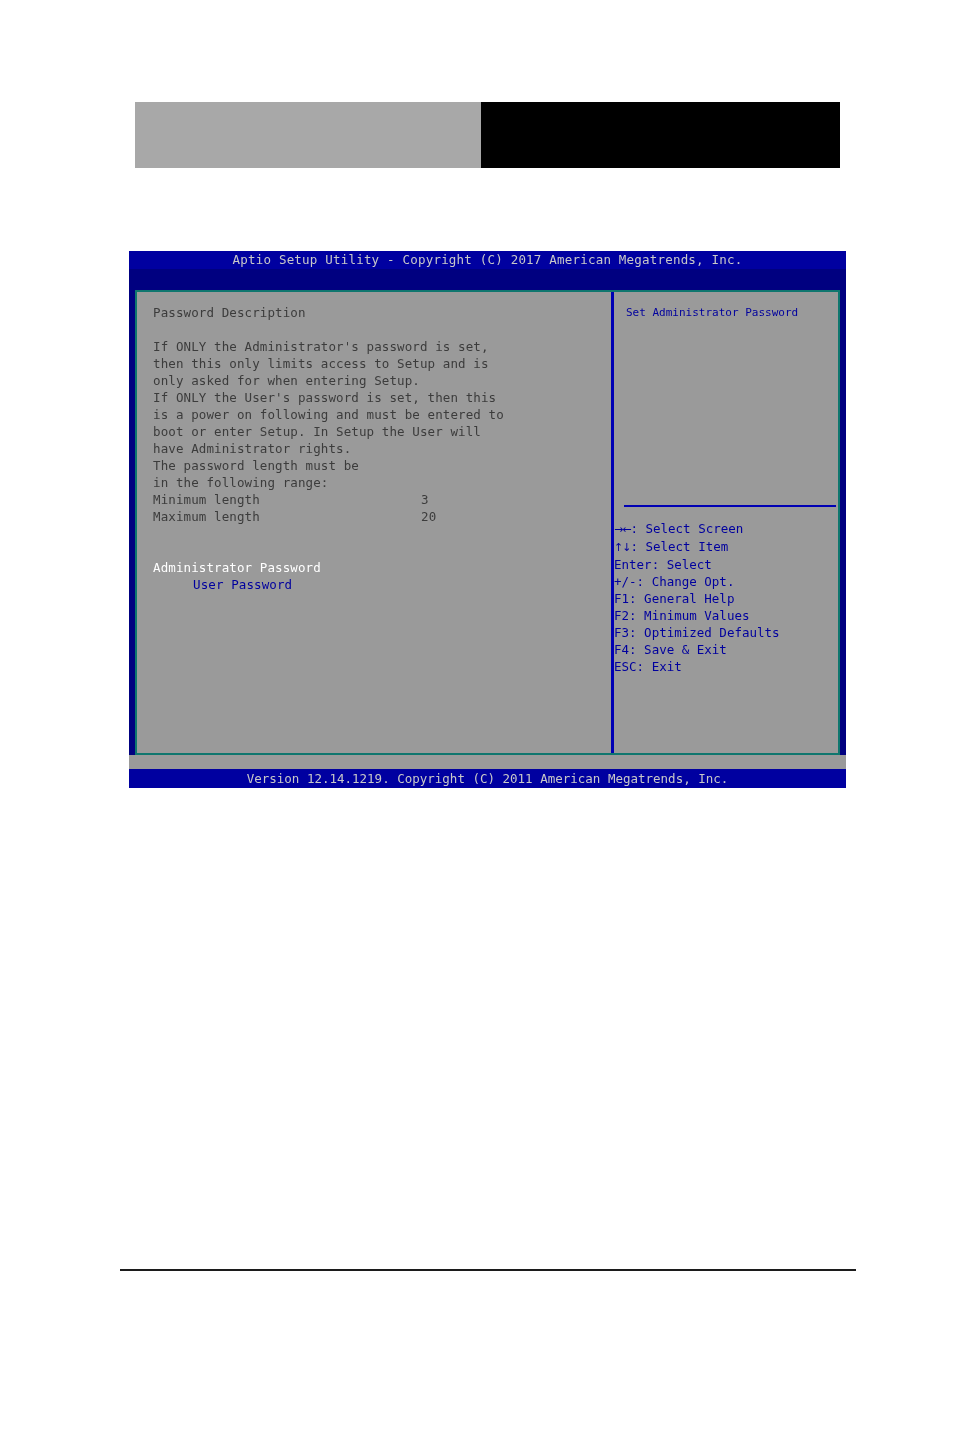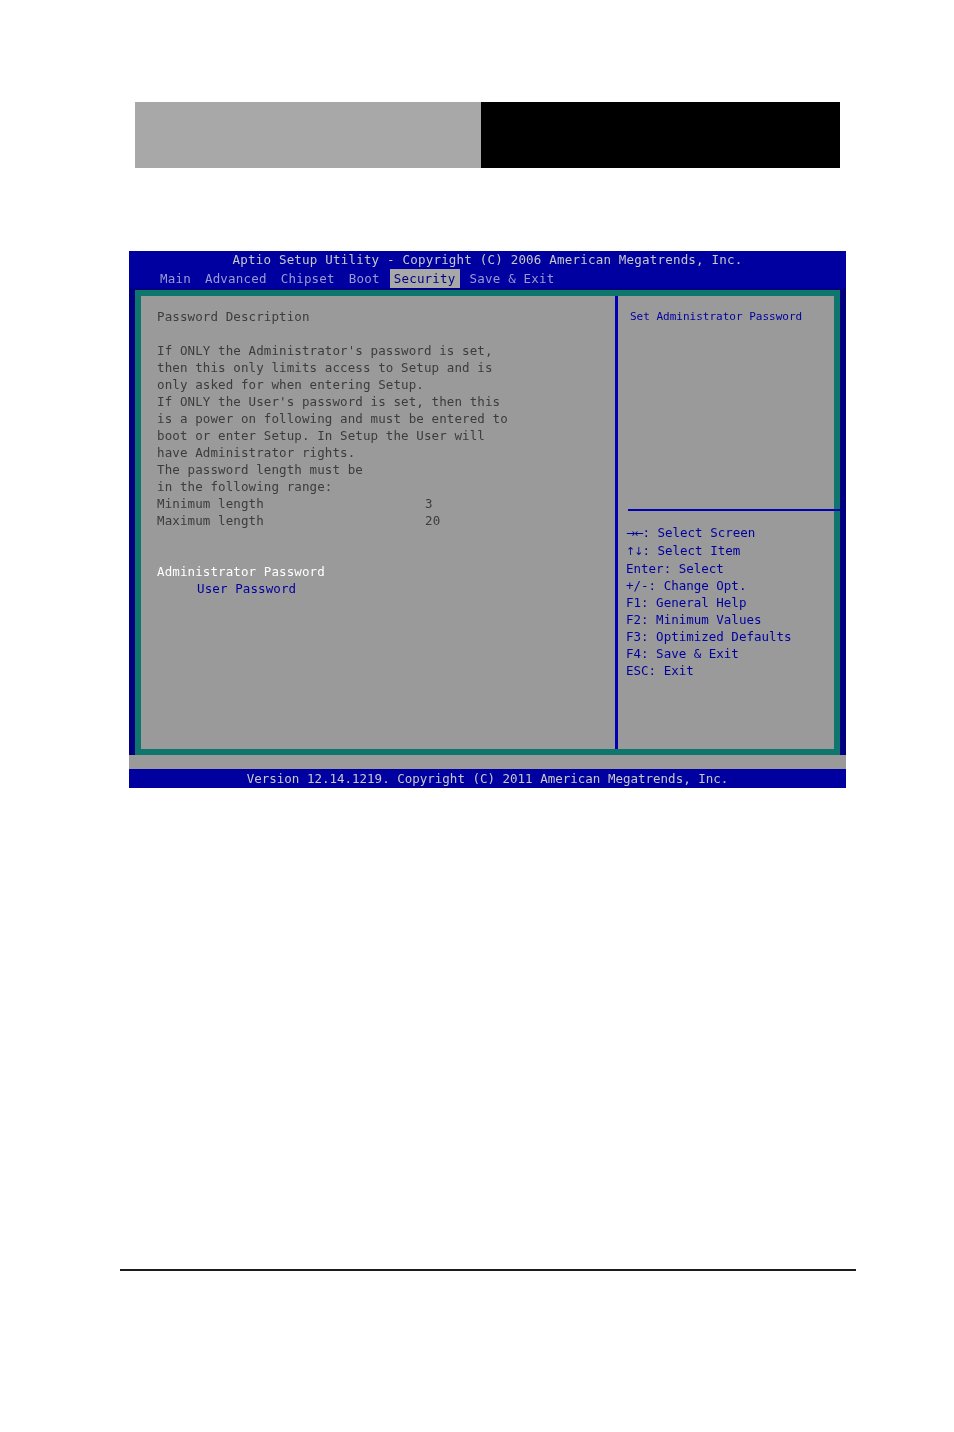--- a/index.html
+++ b/index.html
@@ -77,21 +77,21 @@
   }
 
   
   #bios-body {
     position: absolute;
     left: 6px;
     top: 39px;
     width: 705px;
     height: 465px;
     background: #9a9a9a;
-    border: 6px solid #0f766e;
+    border: 2px solid #0f766e;
     box-sizing: border-box;
     display: flex;
   }
 
   #panel-left {
     width: 474px;
     height: 100%;
     position: relative;
     box-sizing: border-box;
     padding: 12px 0 0 16px;
@@ -138,21 +138,21 @@
     position: absolute;
     left: 10px;
     top: 213px;
     width: 212px;
     height: 2px;
     background: #0000b4;
   }
 
   #keylegend {
     position: absolute;
-    left: 8px;
+    left: 0px;
     top: 228px;
     padding-left: 0px;
   }
   .key-row {
     color: #00009e;
     font-size: 12.5px;
     line-height: 17px;
     white-space: pre;
   }
   .key-glyph {
@@ -197,23 +197,22 @@
 </head>
 <body>
 
 <div id="top-blocks">
   <div class="block-gray"></div>
   <div class="block-black"></div>
 </div>
 
 <div id="bios-window">
 
-  <div id="bios-titlebar">Aptio Setup Utility - Copyright (C) 2006 American Megatrends, Inc.</div>
-
-  <div id="bios-menubar"><span class="menu-tab">Main</span><span class="menu-tab">Advanced</span><span class="menu-tab">Chipset</span><span class="menu-tab">Boot</span><span class="menu-tab active">Security</span><span class="menu-tab">Save &amp; Exit</span></div>
+  <div id="bios-titlebar">Aptio Setup Utility - Copyright (C) 2017 American Megatrends, Inc.</div>
+
 
   <div id="bios-body">
 
     <div id="panel-left">
       <div class="txt txt-gray">Password Description</div>
       <div class="spacer-line"></div>
       <div id="description-lines">
           <div class="txt txt-gray">If ONLY the Administrator's password is set,</div>
           <div class="txt txt-gray">then this only limits access to Setup and is</div>
           <div class="txt txt-gray">only asked for when entering Setup.</div>

